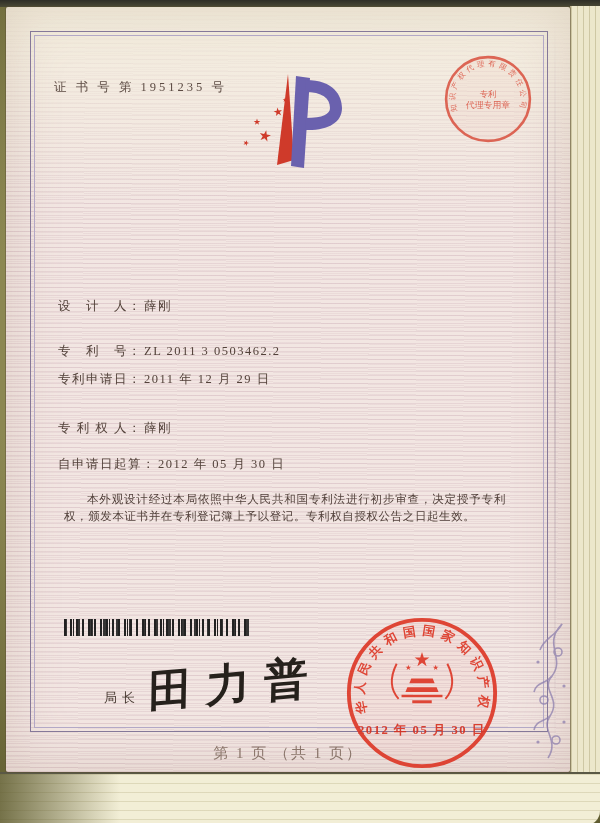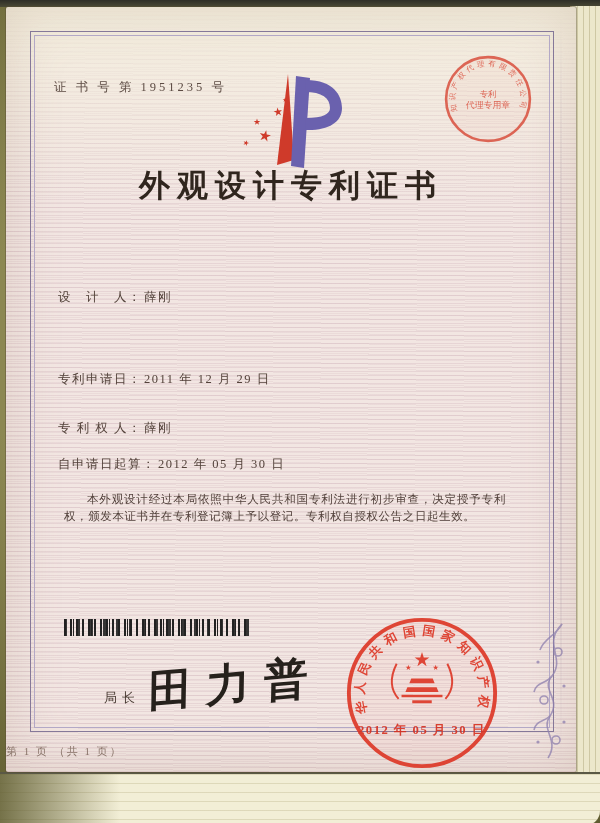--- a/index.html
+++ b/index.html
@@ -18,59 +18,59 @@
   .book-bottom::before{content:"";position:absolute;left:0;top:0;width:120px;height:51px;
     background:linear-gradient(90deg,rgba(95,92,48,.85),rgba(95,92,48,0));}
 
   
   .page{position:absolute;left:6px;top:7px;width:564px;height:765px;border-radius:2px;
     background-color:#f2e6e2;
     background-image:
       linear-gradient(180deg,rgba(244,239,222,.9) 0%,rgba(244,239,222,0) 26%),
       repeating-linear-gradient(0deg,rgba(190,150,165,.22) 0 1px,rgba(0,0,0,0) 1px 4px),
       repeating-linear-gradient(1.2deg,rgba(190,150,165,.14) 0 1px,rgba(0,0,0,0) 1px 5px);
-    box-shadow:0 0 0 1px rgba(90,80,50,.45), inset 0 0 55px rgba(150,120,90,.22);padding-left:6px;}
+    box-shadow:0 0 0 1px rgba(90,80,50,.45), inset 0 0 55px rgba(150,120,90,.22);}
   .page::after{content:"";position:absolute;top:10px;bottom:10px;right:14px;width:2px;
     background:linear-gradient(180deg,rgba(140,120,140,0),rgba(140,120,140,.3),rgba(140,120,140,0));}
 
   .frame{position:absolute;left:24px;top:24px;right:22px;bottom:40px;
     border:1.5px solid #857899;}
   .frame::after{content:"";position:absolute;inset:3px;border:1px solid #b3a8c6;}
 
   .cert-no{position:absolute;left:48px;top:72px;font-size:12.5px;letter-spacing:3px;color:#5d4c44;}
 
   .logo{position:absolute;left:224px;top:62px;width:120px;height:112px;}
 
   .agency-seal{position:absolute;left:438px;top:48px;width:88px;height:88px;opacity:.85;}
 
   .title{position:absolute;left:0;top:158px;width:100%;text-align:center;
     font-size:31px;font-weight:700;letter-spacing:7px;color:#30261e;}
 
   .field{position:absolute;left:52px;font-size:12.5px;letter-spacing:1.5px;color:#53423a;}
-  .f0{top:242px}.f1{top:282px}.f2{top:336px}.f3{top:364px}.f4{top:413px}.f5{top:449px}
+  .f0{top:242px}.f1{top:291px}.f2{top:336px}.f3{top:364px}.f4{top:413px}.f5{top:449px}
   .fvalue{margin-left:2px;}
 
   .paras{position:absolute;left:50px;top:476px;width:458px;color:#51403a;}
   .paras p{margin:8px;font-size:11.5px;line-height:16.5px;text-indent:2em;
     text-align:justify;letter-spacing:.6px;}
 
   .barcode{position:absolute;left:58px;top:612px;width:186px;height:17px;
     background-image:
       repeating-linear-gradient(90deg,#222 0 2px,rgba(0,0,0,0) 2px 6px),
       repeating-linear-gradient(90deg,#222 0 1px,rgba(0,0,0,0) 1px 9px),
       repeating-linear-gradient(90deg,rgba(34,34,34,.9) 0 3px,rgba(0,0,0,0) 3px 13px);}
 
   .sig-label{position:absolute;left:98px;top:682px;font-size:13px;letter-spacing:5px;color:#4a3c34;}
   .sig-name{position:absolute;left:142px;top:648px;font-size:44px;font-weight:600;
     letter-spacing:14px;color:#26211c;transform:rotate(-5deg) skewX(-6deg);}
 
   .office-seal{position:absolute;left:338px;top:608px;width:156px;height:156px;opacity:.9;}
 
-  .footer-page{position:absolute;left:0;top:737px;width:100%;text-align:left;
-    font-size:11px;letter-spacing:2px;color:#7a6458;opacity:.85;}
+  .footer-page{position:absolute;left:0;top:737px;width:100%;text-align:center;
+    font-size:15px;letter-spacing:2px;color:#7a6458;opacity:.85;}
 
   .corner-ornament{position:absolute;left:526px;top:615px;width:38px;height:140px;opacity:.75;}
 </style>
 </head>
 <body>
 
 <div class="top-strip"></div>
 <div class="book-right"></div>
 <div class="book-bottom"></div>
 
@@ -97,24 +97,26 @@
     <path d="M76,10 C104,10 112,26 112,38 C112,53 97,61 75,60 L76,48 C93,48 100,44 100,38 C100,28 92,22 75,22 Z" fill="#6a61ae"></path>
     <g fill="#cf3a2a">
       <path transform="translate(27,52) scale(3.5)" d="M0,-1 L0.2245,-0.309 L0.951,-0.309 L0.363,0.118 L0.588,0.809 L0,0.382 L-0.588,0.809 L-0.363,0.118 L-0.951,-0.309 L-0.2245,-0.309 Z"></path>
       <path transform="translate(35,66) scale(6) rotate(12)" d="M0,-1 L0.2245,-0.309 L0.951,-0.309 L0.363,0.118 L0.588,0.809 L0,0.382 L-0.588,0.809 L-0.363,0.118 L-0.951,-0.309 L-0.2245,-0.309 Z"></path>
       <path transform="translate(48,42) scale(4.5) rotate(-10)" d="M0,-1 L0.2245,-0.309 L0.951,-0.309 L0.363,0.118 L0.588,0.809 L0,0.382 L-0.588,0.809 L-0.363,0.118 L-0.951,-0.309 L-0.2245,-0.309 Z"></path>
       <path transform="translate(16,73) scale(3) rotate(20)" d="M0,-1 L0.2245,-0.309 L0.951,-0.309 L0.363,0.118 L0.588,0.809 L0,0.382 L-0.588,0.809 L-0.363,0.118 L-0.951,-0.309 L-0.2245,-0.309 Z"></path>
       <path transform="translate(55,30) scale(2.4)" d="M0,-1 L0.2245,-0.309 L0.951,-0.309 L0.363,0.118 L0.588,0.809 L0,0.382 L-0.588,0.809 L-0.363,0.118 L-0.951,-0.309 L-0.2245,-0.309 Z"></path>
     </g>
   </svg>
 
-  <div class="title">外观设计专利证书</div>
 
   <div class="field f1">
     <span>设　计　人：</span><span class="fvalue">薛刚</span>
+  </div>
+  <div class="field f2">
+    <span>专　利　号：</span><span class="fvalue">ZL 2011 3 0503462.2</span>
   </div>
   <div class="field f3">
     <span>专利申请日：</span><span class="fvalue">2011 年 12 月 29 日</span>
   </div>
   <div class="field f4">
     <span>专 利 权 人：</span><span class="fvalue">薛刚</span>
   </div>
   <div class="field f5">
     <span>自申请日起算：</span><span class="fvalue">2012 年 05 月 30 日</span>
   </div>

